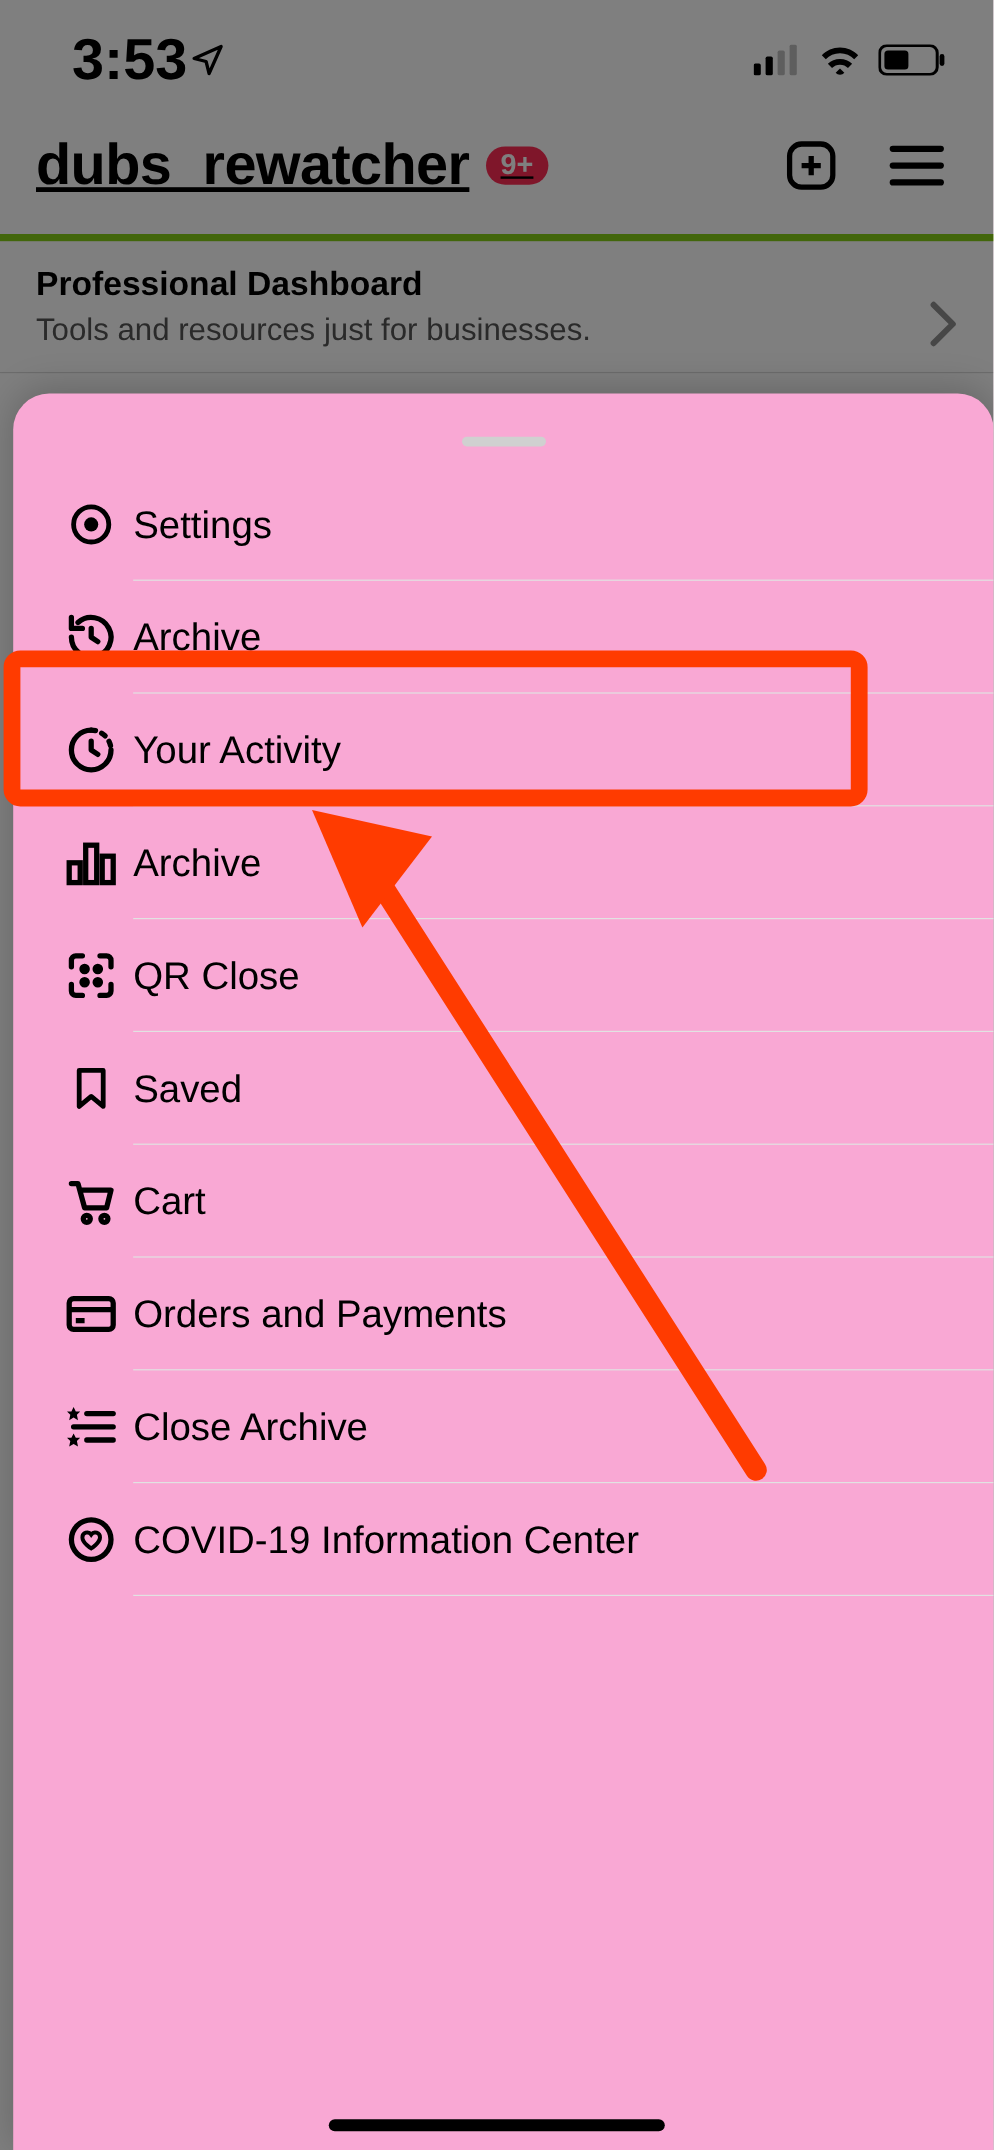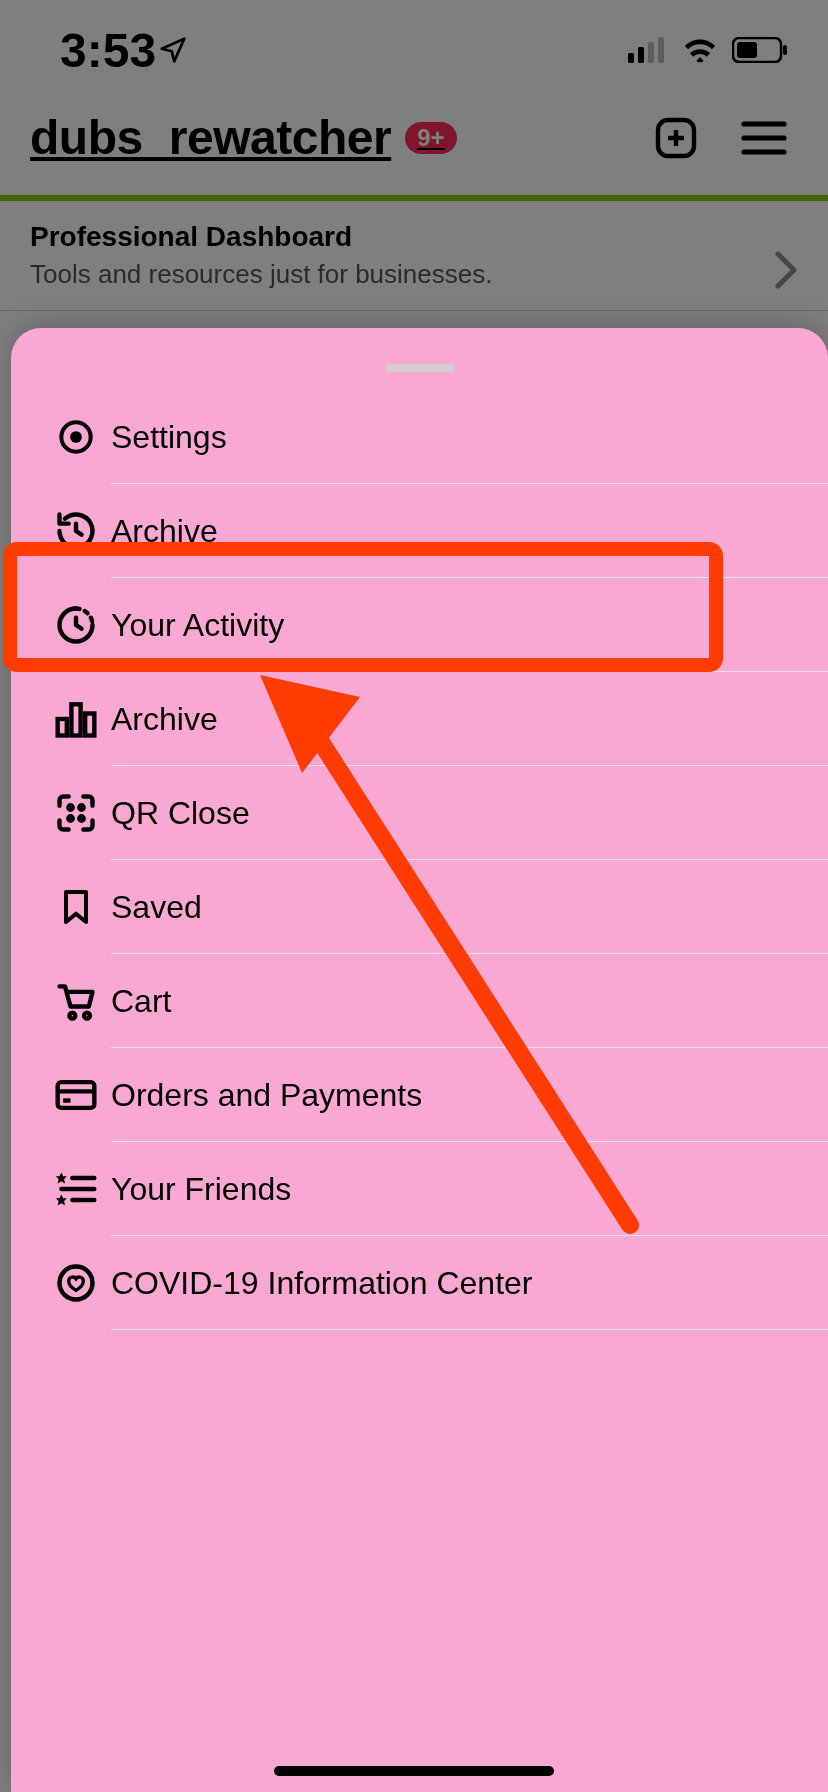--- a/index.html
+++ b/index.html
@@ -347,21 +347,21 @@
     <li class="menu-item">
       <span class="icon-slot">
         <svg width="44" height="40" viewBox="0 0 24 20" fill="none" stroke="#000" stroke-width="2.4" stroke-linecap="round">
           <polygon points="4,1 5,3 7,3 5.5,4.5 6,7 4,5.8 2,7 2.5,4.5 1,3 3,3" fill="#000" stroke="none"></polygon>
           <line x1="10" y1="4" x2="22" y2="4"></line>
           <line x1="4" y1="10" x2="22" y2="10"></line>
           <polygon points="4,13 5,15 7,15 5.5,16.5 6,19 4,17.8 2,19 2.5,16.5 1,15 3,15" fill="#000" stroke="none"></polygon>
           <line x1="10" y1="16" x2="22" y2="16"></line>
         </svg>
       </span>
-      <span class="label">Your Friends</span>
+      <span class="label">Close Archive</span>
     </li>
 
 
     <li class="menu-item">
       <span class="icon-slot">
         <svg width="44" height="44" viewBox="0 0 24 24" fill="none" stroke="#000" stroke-width="2.4">
           <circle cx="12" cy="12" r="9"></circle>
           <path d="M12 16s-4-2.5-4-5a2.2 2.2 0 0 1 4-1.3A2.2 2.2 0 0 1 16 11c0 2.5-4 5-4 5z" stroke-width="1.8"></path>
         </svg>
       </span>

